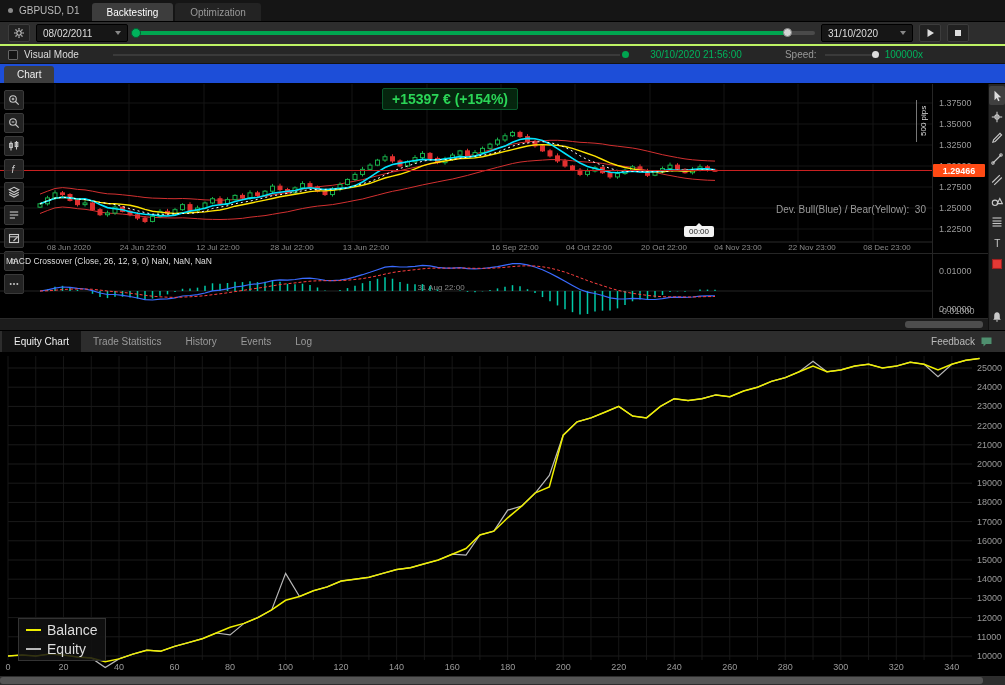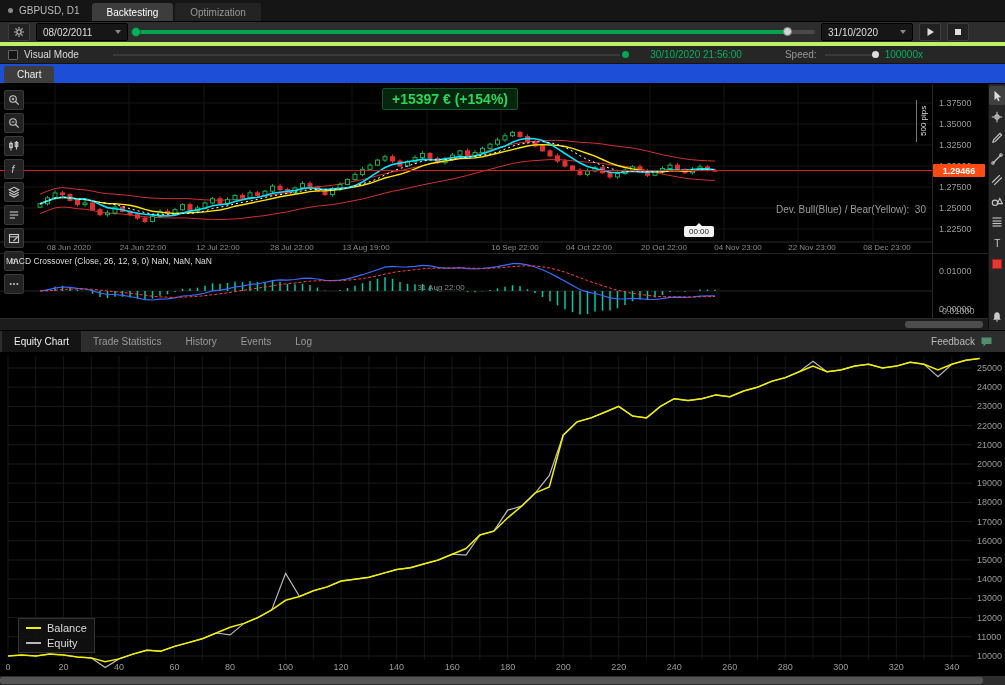--- a/index.html
+++ b/index.html
@@ -9,21 +9,21 @@
   svg text{font-family:"Liberation Sans",sans-serif}
 
   
   .top-bar{position:absolute;left:0;top:0;width:100%;height:22px;background:#151515;display:flex;align-items:stretch;border-bottom:1px solid #000}
   .symbol{display:flex;align-items:center;gap:6px;padding:0 12px 0 8px;color:#bbb}
   .win-dot{width:5px;height:5px;border-radius:50%;background:#8a8a8a}
   .tab-top{display:flex;align-items:center;padding:0 15px;color:#999;background:#232323;margin:3px 2px 0 0;border-radius:3px 3px 0 0;border:none;font-size:10px;cursor:default}
   .tab-top.active{background:#3d3d3d;color:#fff}
 
   
-  .toolbar-row{position:absolute;top:22px;left:0;width:100%;height:24px;background:#2d2d2d;display:flex;align-items:center;gap:6px;padding:0 36px 0 8px;border-bottom:4px solid #bef264}
+  .toolbar-row{position:absolute;top:22px;left:0;width:100%;height:24px;background:#2d2d2d;display:flex;align-items:center;gap:6px;padding:0 36px 0 8px;border-bottom:2px solid #bef264}
   .icon-btn{width:22px;height:18px;background:#212121;border:1px solid #3c3c3c;border-radius:2px;display:flex;align-items:center;justify-content:center;padding:0}
   .date-select{width:92px;height:18px;background:#161616;border:1px solid #000;border-radius:2px;color:#ddd;display:flex;align-items:center;justify-content:space-between;padding:0 6px;font-size:10px}
   .caret{width:0;height:0;border-left:3px solid transparent;border-right:3px solid transparent;border-top:4px solid #888}
   .progress-wrap{position:relative;flex:1;height:18px}
   .progress-track{position:absolute;left:0;right:0;top:7px;height:4px;background:#4a4a4a;border-radius:2px}
   .progress-fill{position:absolute;left:0;top:7px;height:4px;width:96%;background:#00a550;border-radius:2px}
   .handle{position:absolute;border-radius:50%}
   .handle.start{left:-3px;top:4px;width:10px;height:10px;background:#00b35c;border:1px solid #055c32}
   .handle.pos{left:calc(96% - 5px);top:4px;width:9px;height:9px;background:#d4d4d4;border:1px solid #888}
 
@@ -76,21 +76,21 @@
   
   .bottom-tabs{position:absolute;top:330px;left:0;width:1005px;height:22px;background:#2d2d2d;display:flex;align-items:stretch;padding:0 2px;border-top:1px solid #000}
   .btab{padding:0 12px;color:#9a9a9a;background:#2d2d2d;border:none;font-size:10px;display:flex;align-items:center}
   .btab.active{background:#141414;color:#eee}
   .feedback{margin-left:auto;display:flex;align-items:center;gap:5px;color:#bbb;padding-right:10px;background:transparent;border:none;font-size:10px}
 
   
   .equity{position:absolute;top:352px;left:0;width:1005px;height:324px;background:#000}
   #eqSvg{position:absolute;left:0;top:0}
   .legend{position:absolute;left:18px;top:266px;background:rgba(18,18,18,.85);border:1px solid #333;padding:3px 7px;display:flex;flex-direction:column;gap:3px}
-  .legend-row{display:flex;align-items:center;gap:6px;color:#ddd;font-size:11px}
+  .legend-row{display:flex;align-items:center;gap:6px;color:#ddd;font-size:14px}
   .legend-swatch{width:15px;height:2px;flex:none}
 
   .bottom-scroll{position:absolute;top:676px;left:0;width:1005px;height:9px;background:#2d2d2d}
   .bottom-thumb{position:absolute;left:0;top:1px;width:983px;height:7px;background:#555;border-radius:3px}
 </style>
 </head>
 <body>
 
 <div id="app">
 
@@ -448,21 +448,21 @@
             <div class="pa-label" style="top: 98px;">1.27500</div>
             <div class="pa-label" style="top: 119px;">1.25000</div>
             <div class="pa-label" style="top: 140px; text-align: right;">1.22500</div>
           </div>
         <div class="cur-price">1.29466</div>
         <div class="time-axis">
             <div class="ta-label" style="left: 19px;">08 Jun 2020</div>
             <div class="ta-label" style="left: 93px;">24 Jun 22:00</div>
             <div class="ta-label" style="left: 168px;">12 Jul 22:00</div>
             <div class="ta-label" style="left: 242px;">28 Jul 22:00</div>
-            <div class="ta-label" style="left: 316px;">13 Aug 19:00</div>
+            <div class="ta-label" style="left: 316px;">13 Jun 22:00</div>
             <div class="ta-label" style="left: 391px; margin-top: 40px;">31 Aug 22:00</div>
             <div class="ta-label" style="left: 465px;">16 Sep 22:00</div>
             <div class="ta-label" style="left: 539px;">04 Oct 22:00</div>
             <div class="ta-label" style="left: 614px;">20 Oct 22:00</div>
             <div class="ta-label" style="left: 688px;">04 Nov 23:00</div>
             <div class="ta-label" style="left: 762px; text-align: center;">22 Nov 23:00</div>
             <div class="ta-label" style="left: 837px;">08 Dec 23:00</div>
           </div>
       </div>
       <div class="macd-panel">

